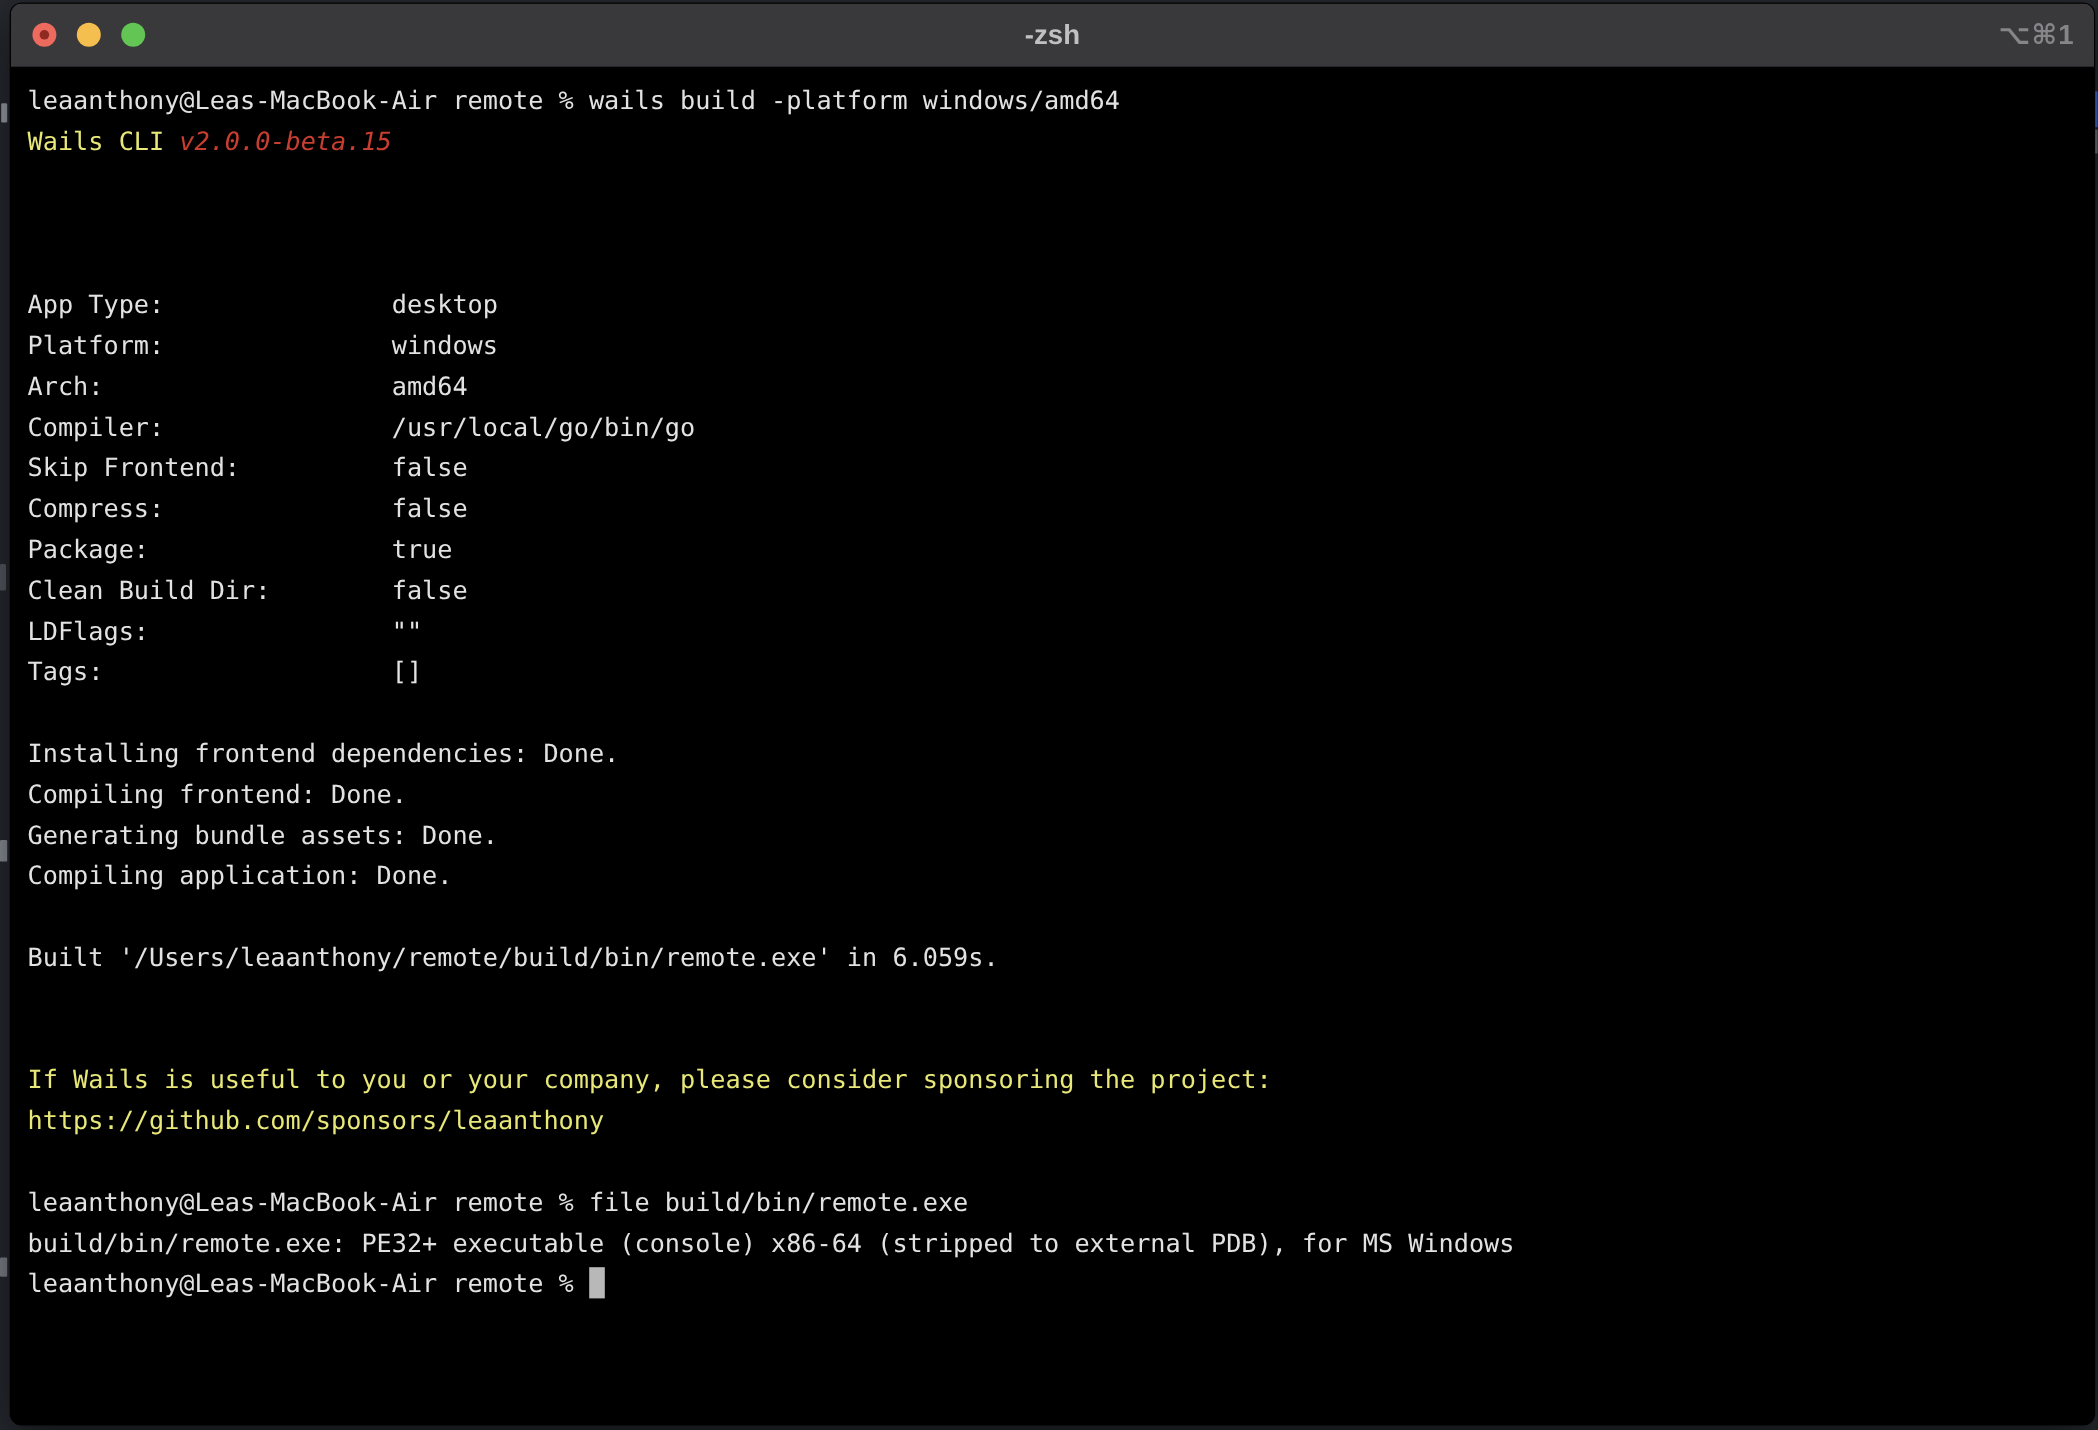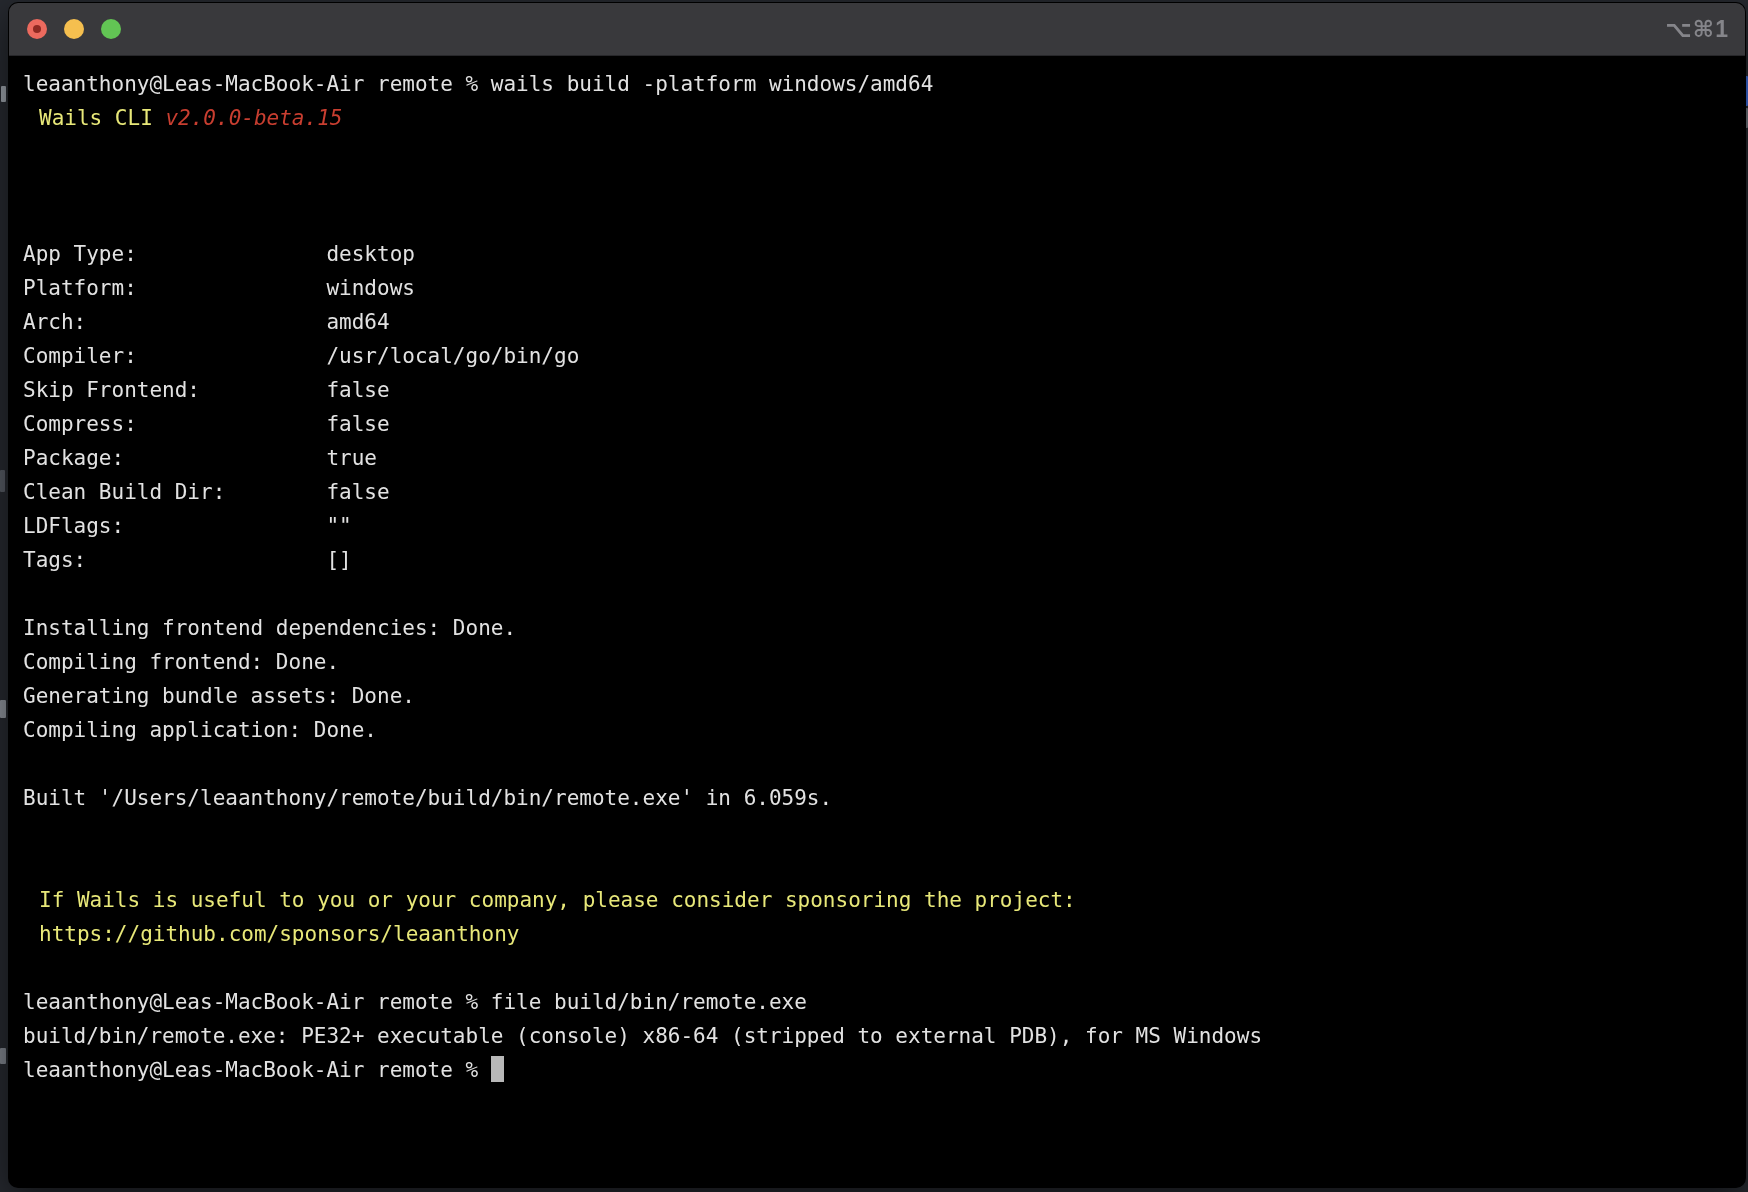--- a/index.html
+++ b/index.html
@@ -37,21 +37,21 @@
     position:absolute;top:53px;left:0;right:0;bottom:0;
     background:var(--terminal-bg,#000);
     padding:11px 10px 16px 14px;
     font-family:"DejaVu Sans Mono","Liberation Mono",monospace;
     font-size:21px;line-height:34px;
     color:var(--text,#e2e2e2);
     white-space:pre;
   }
   .term-line{height:34px;}
   .c-default{color:var(--text,#e2e2e2);}
-  .c-yellow{color:var(--yellow,#e8e879);margin-left:16px;}
+  .c-yellow{color:var(--yellow,#e8e879);}
   .c-red{color:var(--red,#c83e30);font-style:italic;}
   .cursor{
     display:inline-block;width:13px;height:26px;vertical-align:-5px;
     background:var(--cursor,#b8b8b8);
   }
 </style>
 </head>
 <body>
 
 <div class="desktop">
@@ -65,17 +65,18 @@
 
   <div class="window">
     <div class="titlebar">
       <div class="traffic">
         <span class="tl close">
             <span class="dot"></span>
           </span>
         <span class="tl min"></span>
         <span class="tl zoom"></span>
       </div>
+      <div class="title">-zsh</div>
       <div class="badge">⌥⌘1</div>
     </div>
     <div class="screen"><div class="term-line"><span class="c-default">leaanthony@Leas-MacBook-Air remote % wails build -platform windows/amd64</span></div><div class="term-line"><span class="c-yellow">Wails CLI </span><span class="c-red">v2.0.0-beta.15</span></div><div class="term-line"> </div><div class="term-line"> </div><div class="term-line"> </div><div class="term-line"><span class="c-default">App Type:               desktop</span></div><div class="term-line"><span class="c-default">Platform:               windows</span></div><div class="term-line"><span class="c-default">Arch:                   amd64</span></div><div class="term-line"><span class="c-default">Compiler:               /usr/local/go/bin/go</span></div><div class="term-line"><span class="c-default">Skip Frontend:          false</span></div><div class="term-line"><span class="c-default">Compress:               false</span></div><div class="term-line"><span class="c-default">Package:                true</span></div><div class="term-line"><span class="c-default">Clean Build Dir:        false</span></div><div class="term-line"><span class="c-default">LDFlags:                ""</span></div><div class="term-line"><span class="c-default">Tags:                   []</span></div><div class="term-line"> </div><div class="term-line"><span class="c-default">Installing frontend dependencies: Done.</span></div><div class="term-line"><span class="c-default">Compiling frontend: Done.</span></div><div class="term-line"><span class="c-default">Generating bundle assets: Done.</span></div><div class="term-line"><span class="c-default">Compiling application: Done.</span></div><div class="term-line"> </div><div class="term-line"><span class="c-default">Built '/Users/leaanthony/remote/build/bin/remote.exe' in 6.059s.</span></div><div class="term-line"> </div><div class="term-line"> </div><div class="term-line"><span class="c-yellow">If Wails is useful to you or your company, please consider sponsoring the project:</span></div><div class="term-line"><span class="c-yellow">https://github.com/sponsors/leaanthony</span></div><div class="term-line"> </div><div class="term-line"><span class="c-default">leaanthony@Leas-MacBook-Air remote % file build/bin/remote.exe</span></div><div class="term-line"><span class="c-default">build/bin/remote.exe: PE32+ executable (console) x86-64 (stripped to external PDB), for MS Windows</span></div><div class="term-line"><span class="c-default">leaanthony@Leas-MacBook-Air remote % </span><span class="cursor"></span></div></div>
   </div>
 </div>
 
 </body></html>

